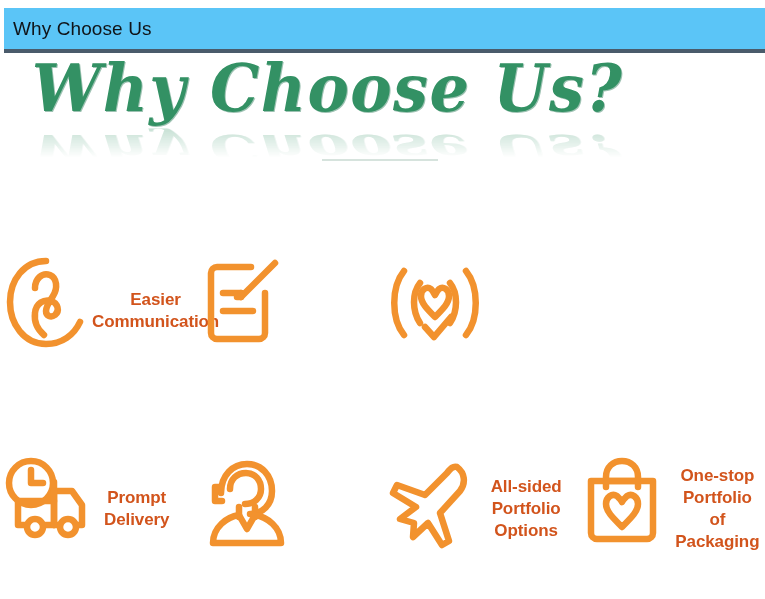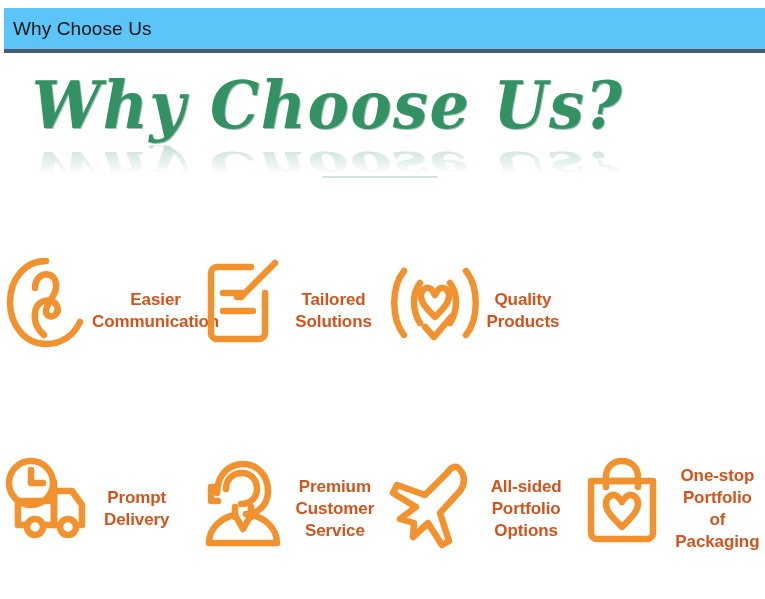--- a/index.html
+++ b/index.html
@@ -44,21 +44,21 @@
     padding-left: 9px;
     letter-spacing: 0.1px;
     line-height: 1;
     white-space: nowrap;
   }
 
   
   .hero {
     position: absolute;
     left: 0;
-    top: 73px;
+    top: 56px;
     width: 655px;
     height: 112px;
     display: flex;
     flex-direction: column;
     align-items: center;
   }
   .hero-script-wrap {
     position: relative;
     height: 86px;
     width: 100%;
@@ -189,37 +189,33 @@
       <div class="feature-cell">
         <div class="feature-icon">
           <svg width="92" height="96" viewBox="0 0 92 96" fill="none" stroke="#f2922e" stroke-width="6.5" stroke-linecap="round" stroke-linejoin="round">
             <path d="M68 38 V78 a6 6 0 0 1 -6 6 H20 a6 6 0 0 1 -6 -6 V18 a6 6 0 0 1 6 -6 H54"></path>
             <line x1="26" y1="38" x2="44" y2="38"></line>
             <line x1="26" y1="56" x2="56" y2="56"></line>
             <path d="M44 42 L78 8"></path>
             <path d="M40 42 L44 42 L44 38"></path>
           </svg>
         </div>
-        <div class="feature-label">Tailored
-Solutions</div>
       </div>
 
       <div class="feature-cell">
         <div class="feature-icon">
           <svg width="96" height="96" viewBox="0 0 96 96" fill="none" stroke="#f2922e" stroke-width="6.5" stroke-linecap="round" stroke-linejoin="round">
             <path d="M33 28 C25 38 25 56 33 68"></path>
             <path d="M17 16 C4 32 4 64 17 80"></path>
             <path d="M63 28 C71 38 71 56 63 68"></path>
             <path d="M79 16 C92 32 92 64 79 80"></path>
             <path d="M48 62 C40 54 34 48 34 41 C34 34 40 31 44 34 C46 36 47 38 48 40 C49 38 50 36 52 34 C56 31 62 34 62 41 C62 48 56 54 48 62 Z"></path>
             <path d="M38 72 L47 82 L64 62"></path>
           </svg>
         </div>
-        <div class="feature-label">Quality
-Products</div>
       </div>
 
 
     </div>
 
     <div class="feature-row row-2">
 
       <div class="feature-cell">
         <div class="feature-icon">
           <svg width="100" height="92" viewBox="0 0 100 92" fill="none" stroke="#f2922e" stroke-width="6.5" stroke-linecap="round" stroke-linejoin="round">
@@ -243,22 +239,20 @@
         <div class="feature-icon">
           <svg width="96" height="92" viewBox="0 0 96 92" fill="none" stroke="#f2922e" stroke-width="6.5" stroke-linecap="round" stroke-linejoin="round">
             <path d="M26 36 C26 18 38 7 52 7 C66 7 77 18 77 34 C77 48 67 57 55 57"></path>
             <path d="M35 32 C35 22 42 16 51 16 C60 16 66 23 66 32 C66 41 59 47 50 47"></path>
             <path d="M26 30 L20 30 L20 44 L27 44"></path>
             <path d="M44 50 L44 60"></path>
             <path d="M60 50 L60 60"></path>
             <path d="M18 86 C18 70 32 60 44 58 L52 72 L60 58 C72 60 86 70 86 86 Z"></path>
           </svg>
         </div>
-        <div class="feature-label">Premium
-Customer Service</div>
       </div>
 
       <div class="feature-cell">
         <div class="feature-icon">
           <svg width="96" height="92" viewBox="0 0 96 92" fill="none" stroke="#f2922e" stroke-width="6.5" stroke-linecap="round" stroke-linejoin="round">
             <path d="M74 10 C82 16 83 26 77 34 L57 56 L66 84 L59 88 L45 66 L30 80 L31 66 L17 62 L33 50 L10 36 L14 28 L42 38 L64 16 C68 11 70 9 74 10 Z"></path>
           </svg>
         </div>
         <div class="feature-label">All-sided
 Portfolio Options</div>

